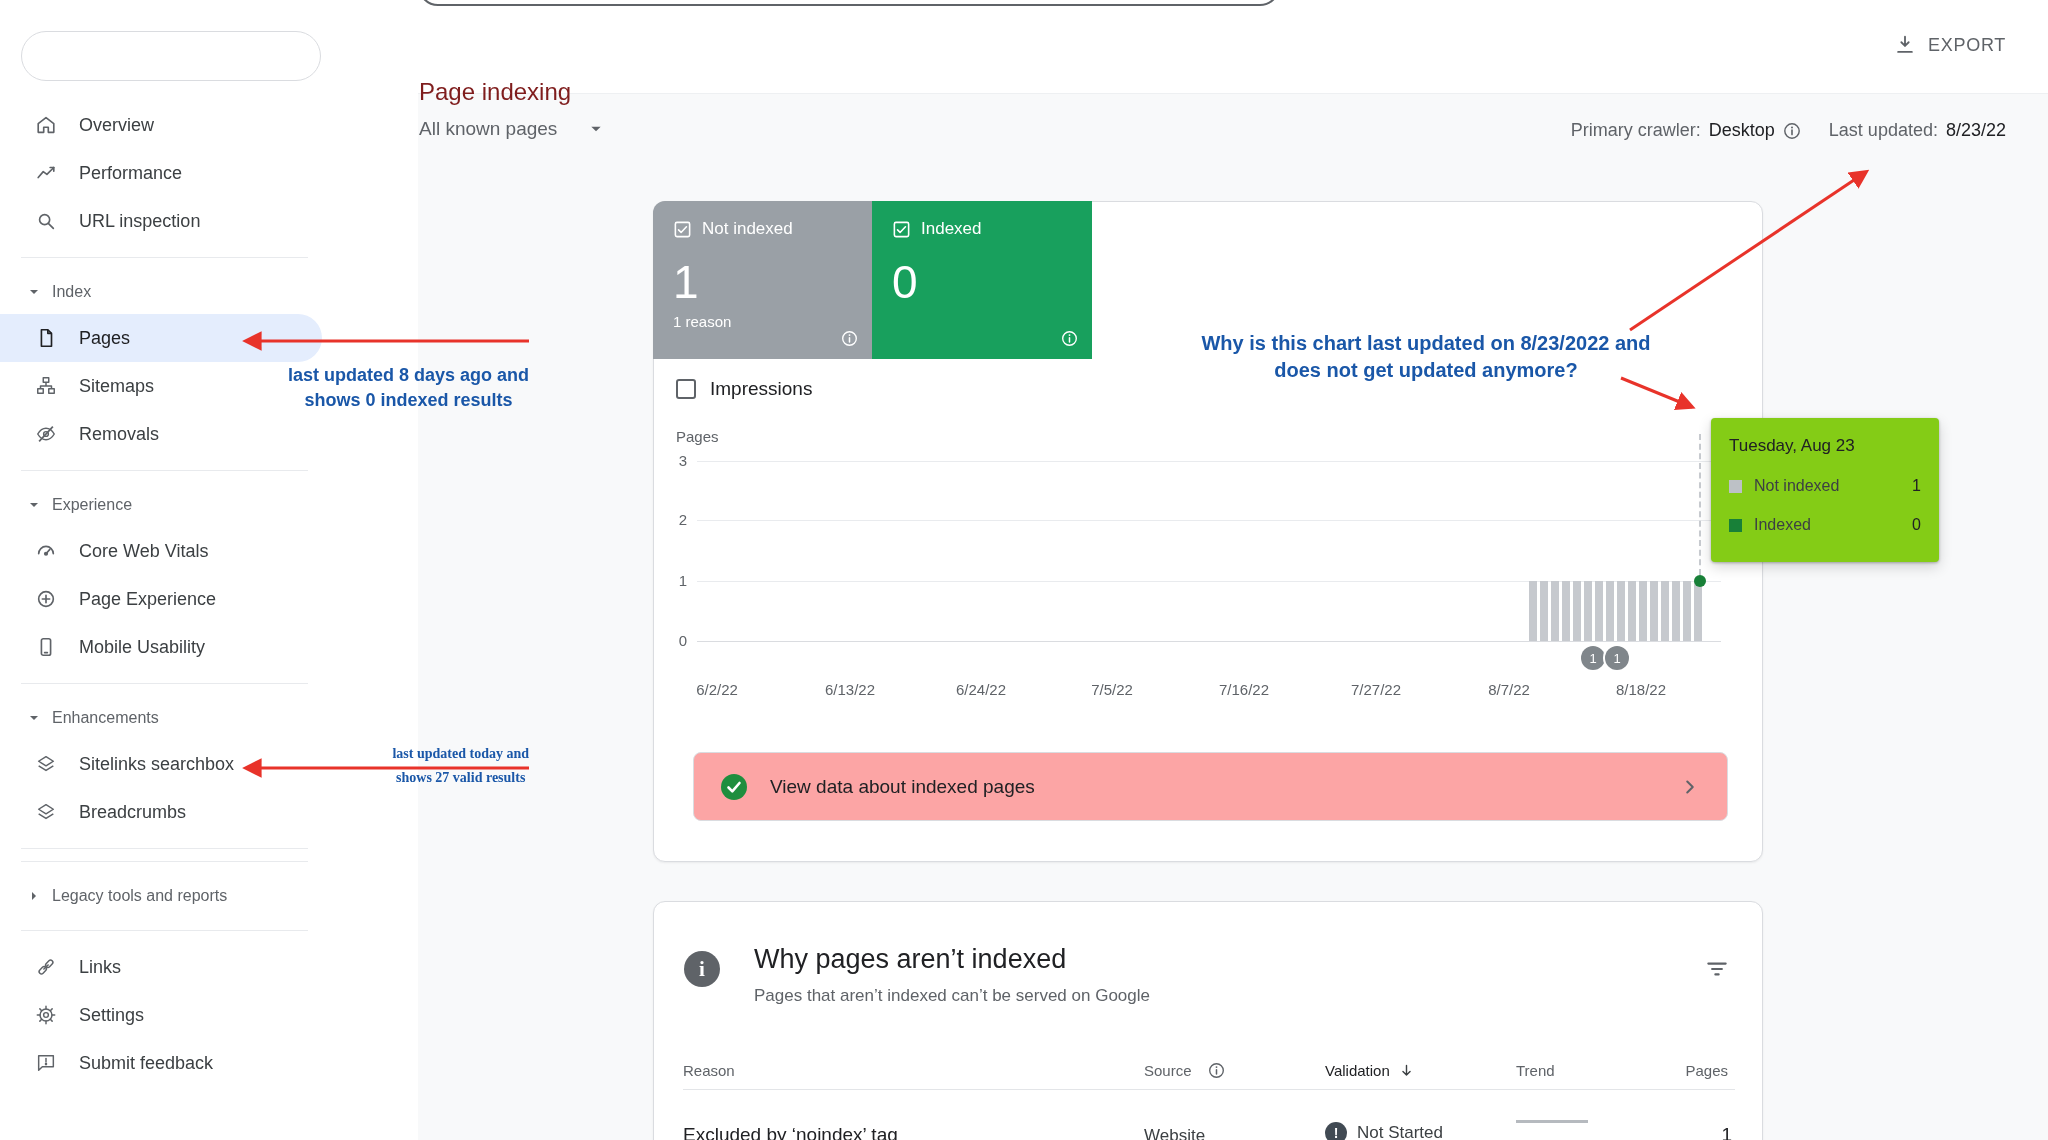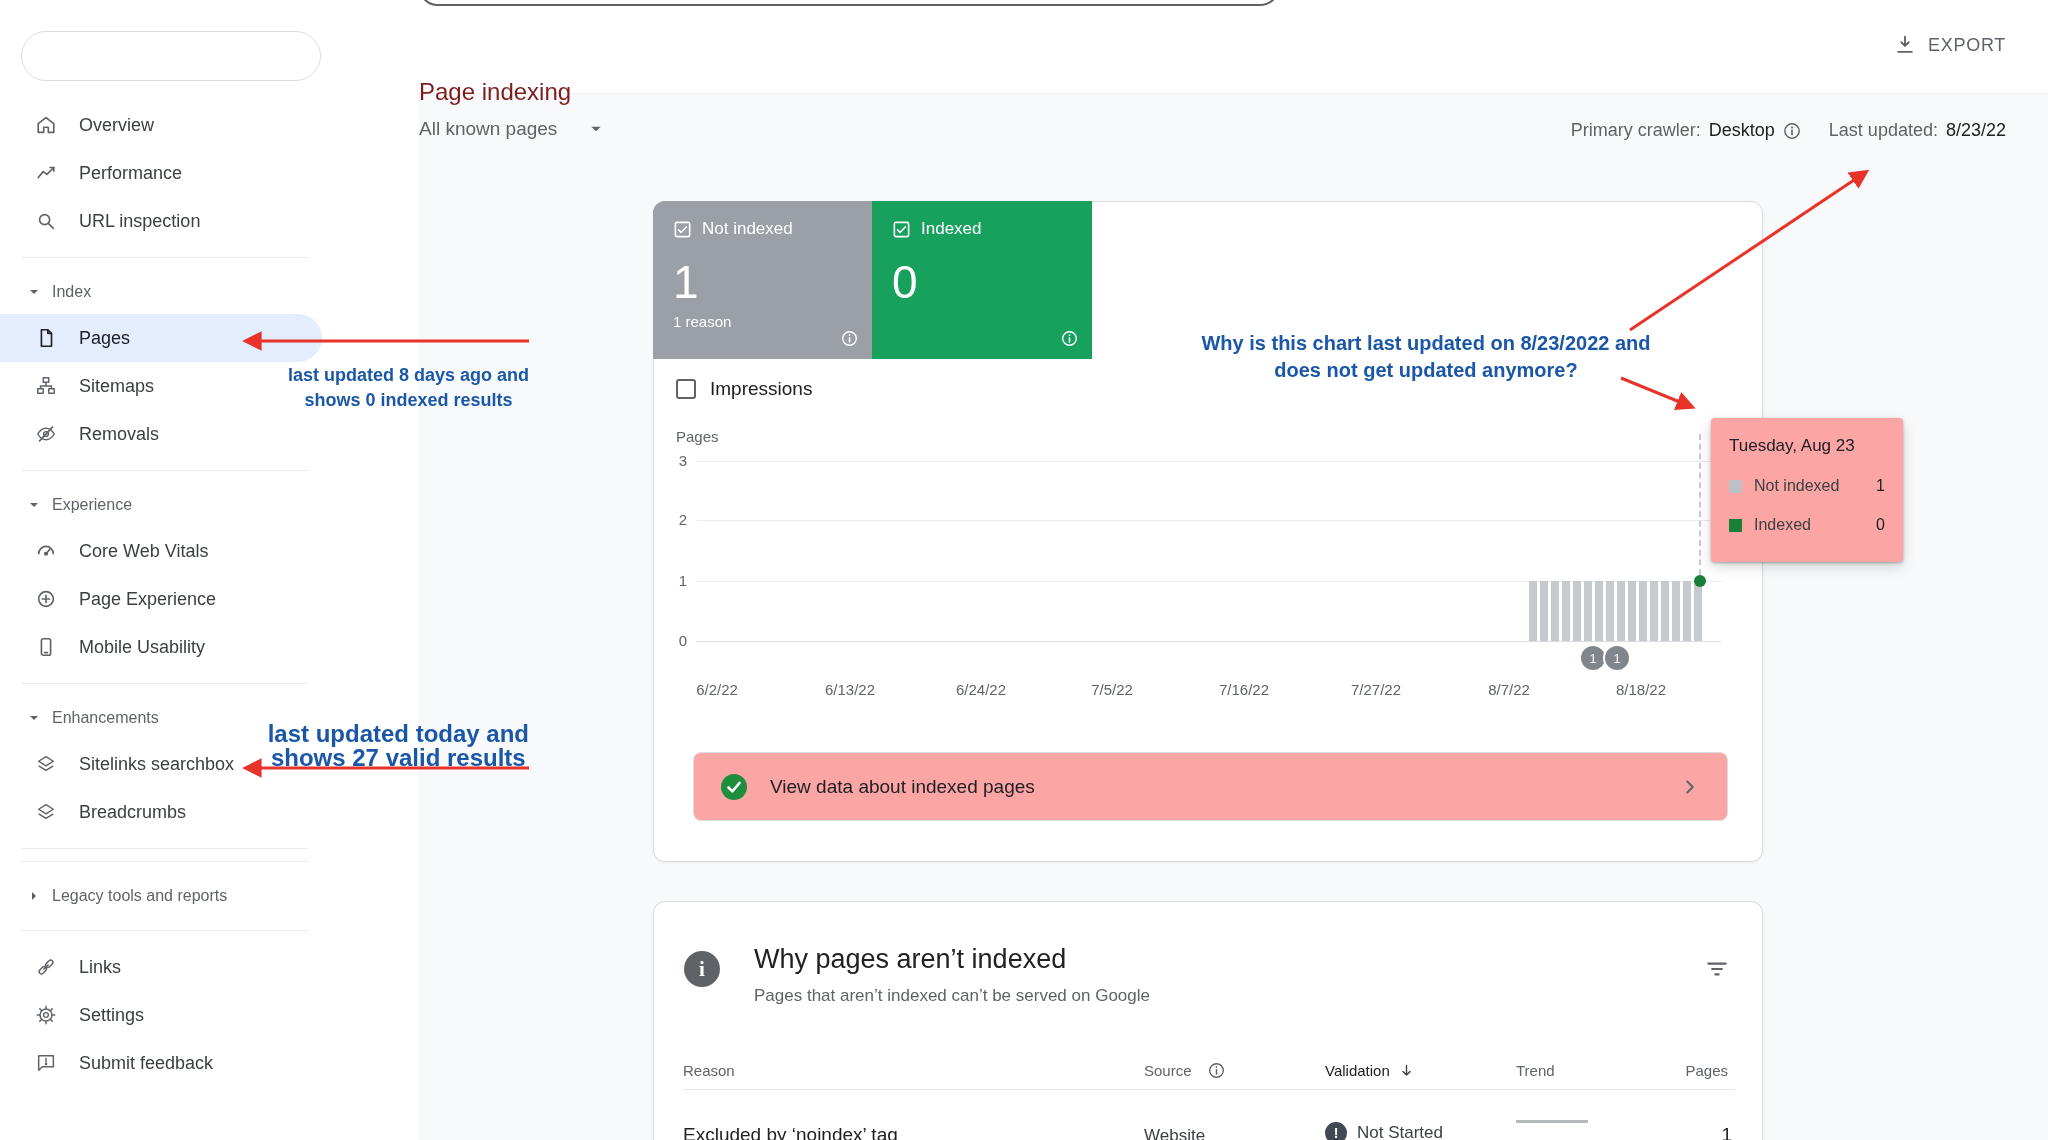--- a/index.html
+++ b/index.html
@@ -60,21 +60,21 @@
   .bar  { width:8px; height:60px; background:#c6c9ce; }
   .chart-dash { position:absolute; left:1045px; top:232px; height:141px; width:0; border-left:2px dashed #c8cbd0; }
   .chart-dot { position:absolute; left:1040px; top:373px; width:12px; height:12px; border-radius:50%; background:#188038; }
   .badge { position:absolute; width:24px; height:24px; border-radius:50%; background:#80868b; color:#fff; font-size:13px; display:flex; align-items:center; justify-content:center; box-shadow:0 0 0 2px #fff; cursor:pointer; }
 
   
   .view-row { position:absolute; left:39px; top:550px; width:1035px; height:69px; border:1px solid #dadce0; border-radius:8px; background:#fca5a5; display:flex; align-items:center; padding:0 26px; gap:22px; cursor:pointer; }
   .view-row .vlabel { font-size:19px; color:#202124; flex:1; }
 
   
-  .tooltip { position:absolute; left:1711px; top:418px; width:192px; height:144px; background:#fca5a5; border-radius:4px; box-shadow:0 1px 3px rgba(0,0,0,.28), 0 5px 14px rgba(0,0,0,.16); z-index:20; padding:18px 18px 0 18px; }
+  .tooltip { position:absolute; left:1711px; top:418px; width:228px; height:144px; background:#84cc16; border-radius:4px; box-shadow:0 1px 3px rgba(0,0,0,.28), 0 5px 14px rgba(0,0,0,.16); z-index:20; padding:18px 18px 0 18px; }
   .tt-title { font-size:17px; font-weight:500; color:#202124; }
   .tt-row { display:flex; align-items:center; gap:12px; margin-top:21px; font-size:16px; color:#3c4043; }
   .tt-sq { width:13px; height:13px; flex:none; }
   .tt-val { margin-left:auto; color:#202124; }
 
   
   .why-icon { position:absolute; left:30px; top:49px; width:36px; height:36px; border-radius:50%; background:#5f6368; color:#fff; font-size:21px; font-weight:bold; display:flex; align-items:center; justify-content:center; font-family:"Liberation Serif","DejaVu Serif",serif; }
   .why-title { position:absolute; left:100px; top:42px; font-size:27px; font-weight:400; color:#202124; }
   .why-sub { position:absolute; left:100px; top:84px; font-size:17px; color:#5f6368; }
   .filter-ic { position:absolute; left:1050px; top:54px; width:28px; height:28px; color:#5f6368; cursor:pointer; }
@@ -87,21 +87,21 @@
   .ns-icon { width:22px; height:22px; border-radius:50%; background:#414a53; color:#fff; font-size:14px; font-weight:bold; display:flex; align-items:center; justify-content:center; }
   .td-trend { position:absolute; left:862px; top:218px; width:72px; height:3px; background:#b6babf; }
   .td-pages { position:absolute; right:30px; top:222px; font-size:19px; color:#202124; }
 
   
   .anno { position:absolute; z-index:35; color:#1a57a8; font-weight:600; }
   .anno-right { text-align:center; right:1519px; }
   #anno-pages  { top:363px; font-size:18px; line-height:25px; }
   #anno-pages2 { top:419px; font-size:18px; line-height:25px; }
   #anno-chart  { top:330px; left:1096px; width:660px; text-align:center; font-size:20px; line-height:27px; }
-  #anno-bc     { top:722px; font-size:24px; line-height:24px; }
+  #anno-bc     { top:742px; font-size:14px; line-height:24px;font-family:Liberation Serif, serif; }
   .arrow-layer { position:absolute; inset:0; z-index:40; pointer-events:none; }
 
   svg.icn { display:block; }
 </style>
 </head>
 <body>
 
 <div id="app">
 
   <div class="header-band"></div>

